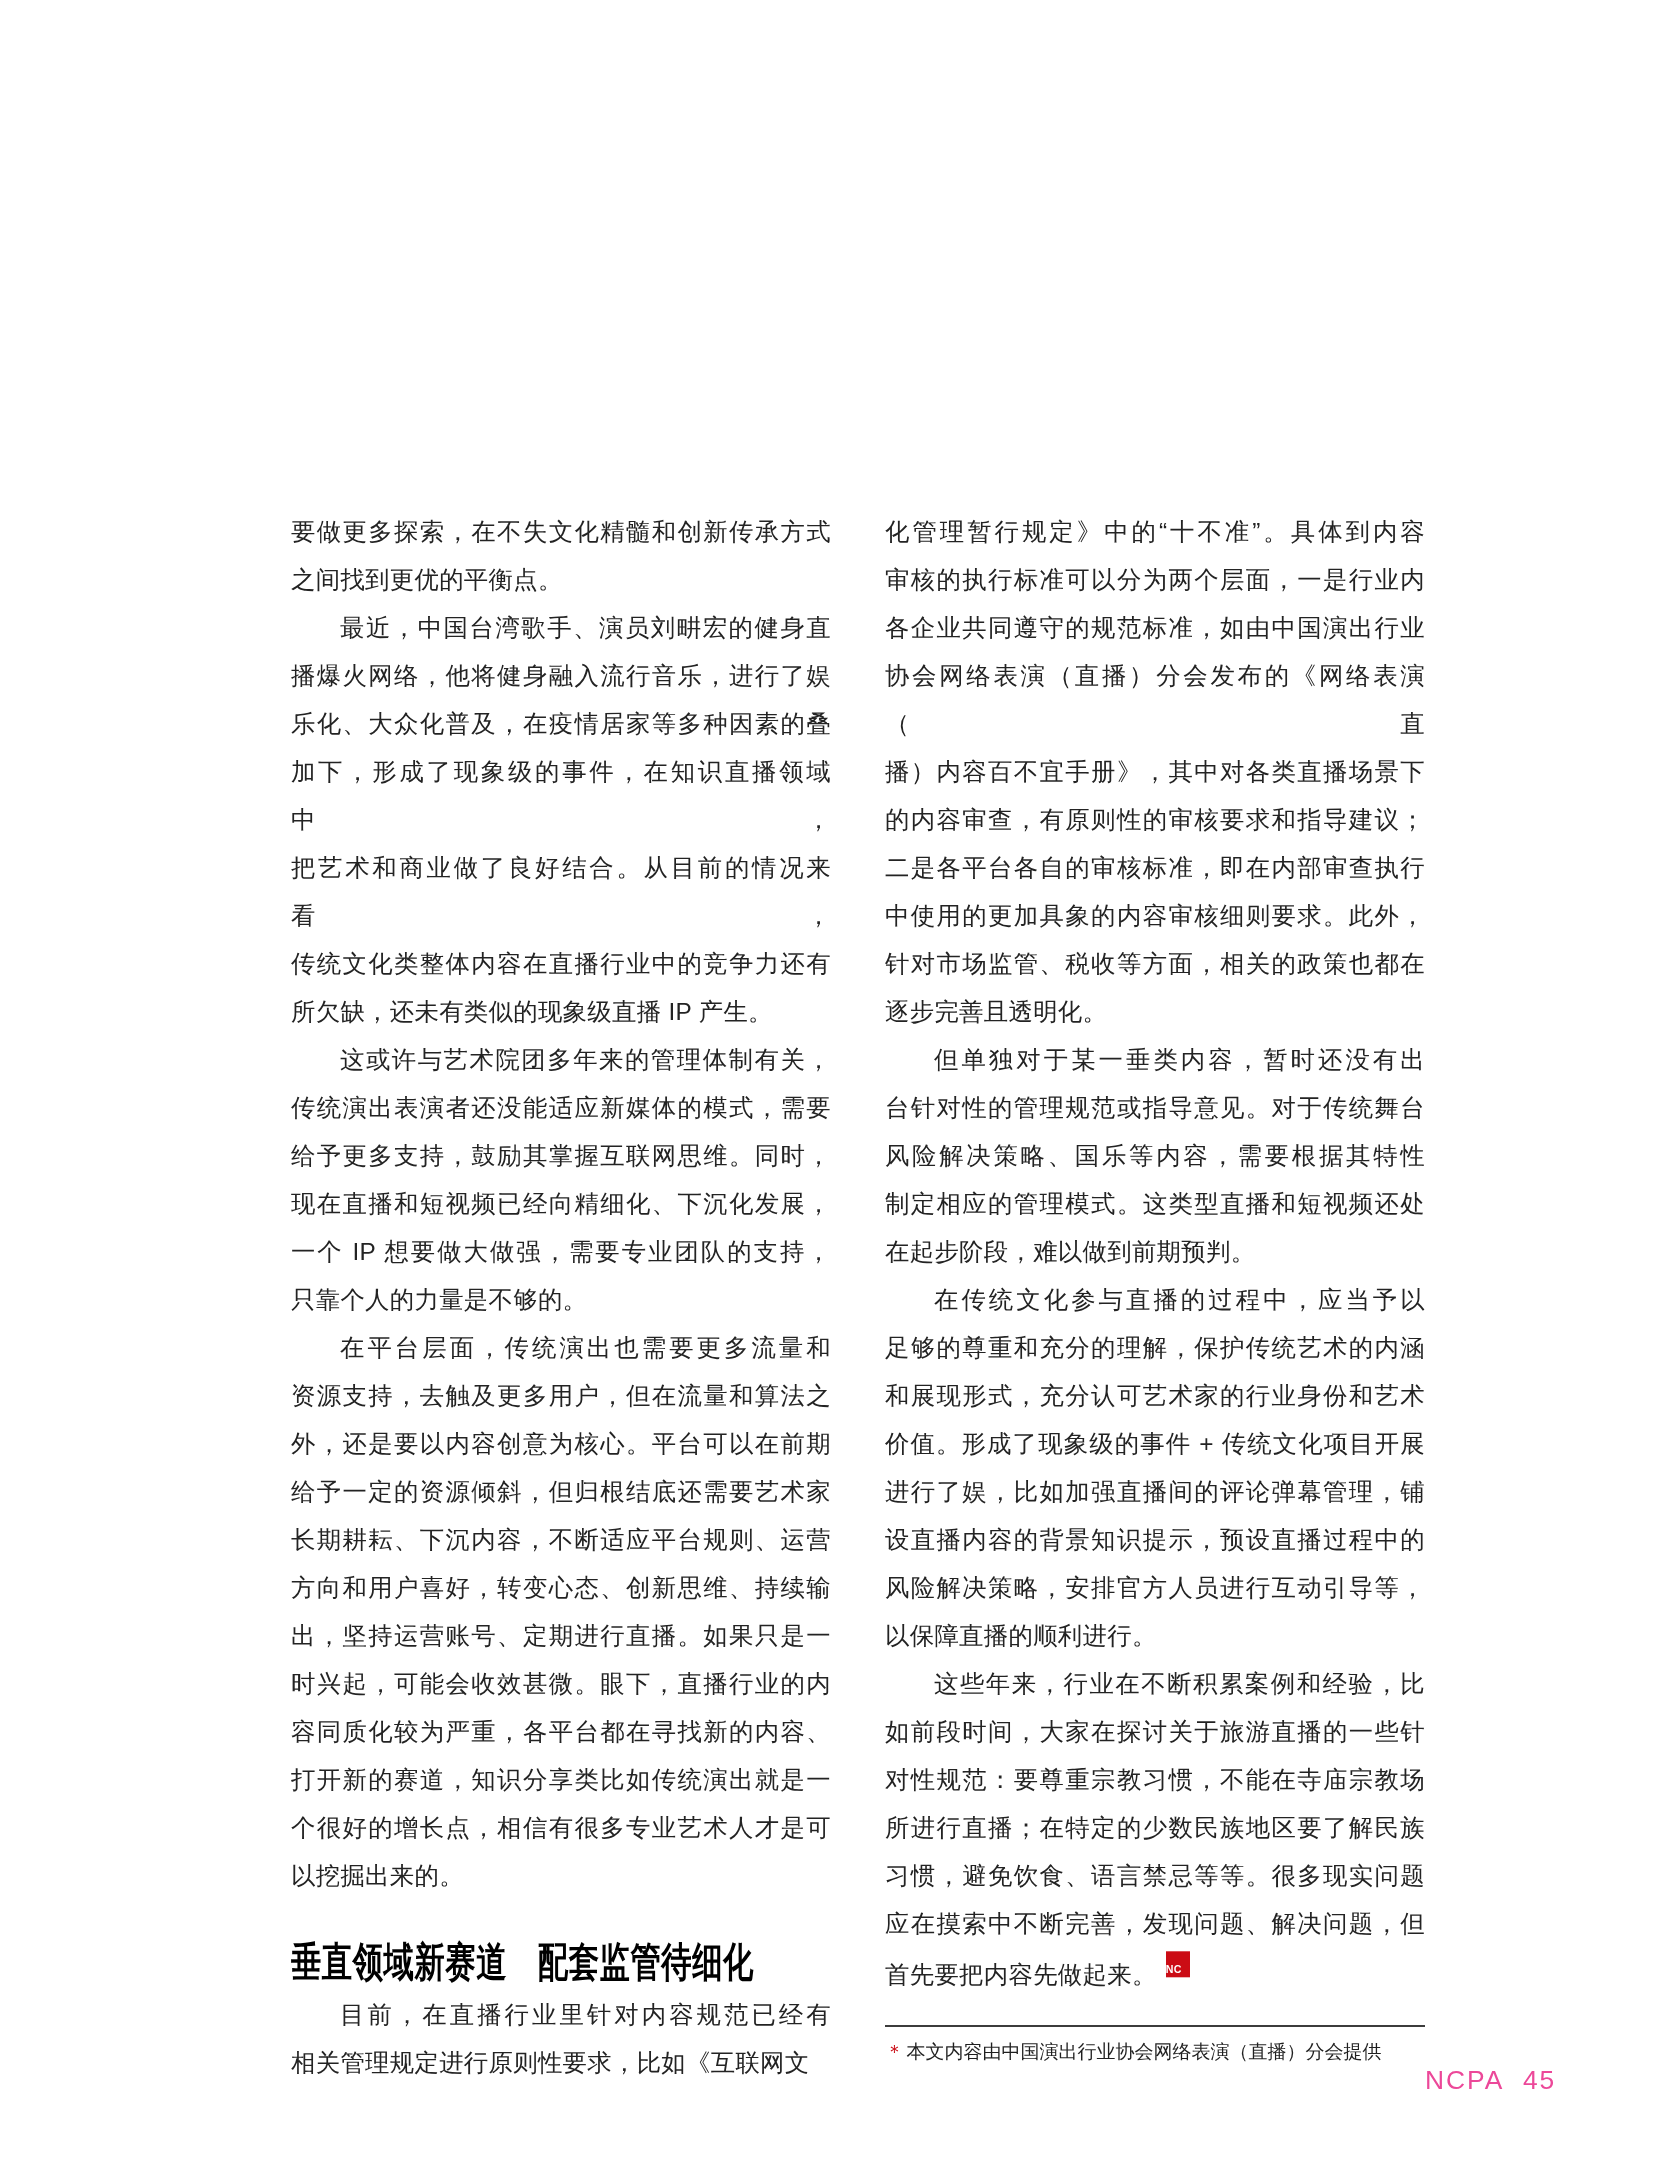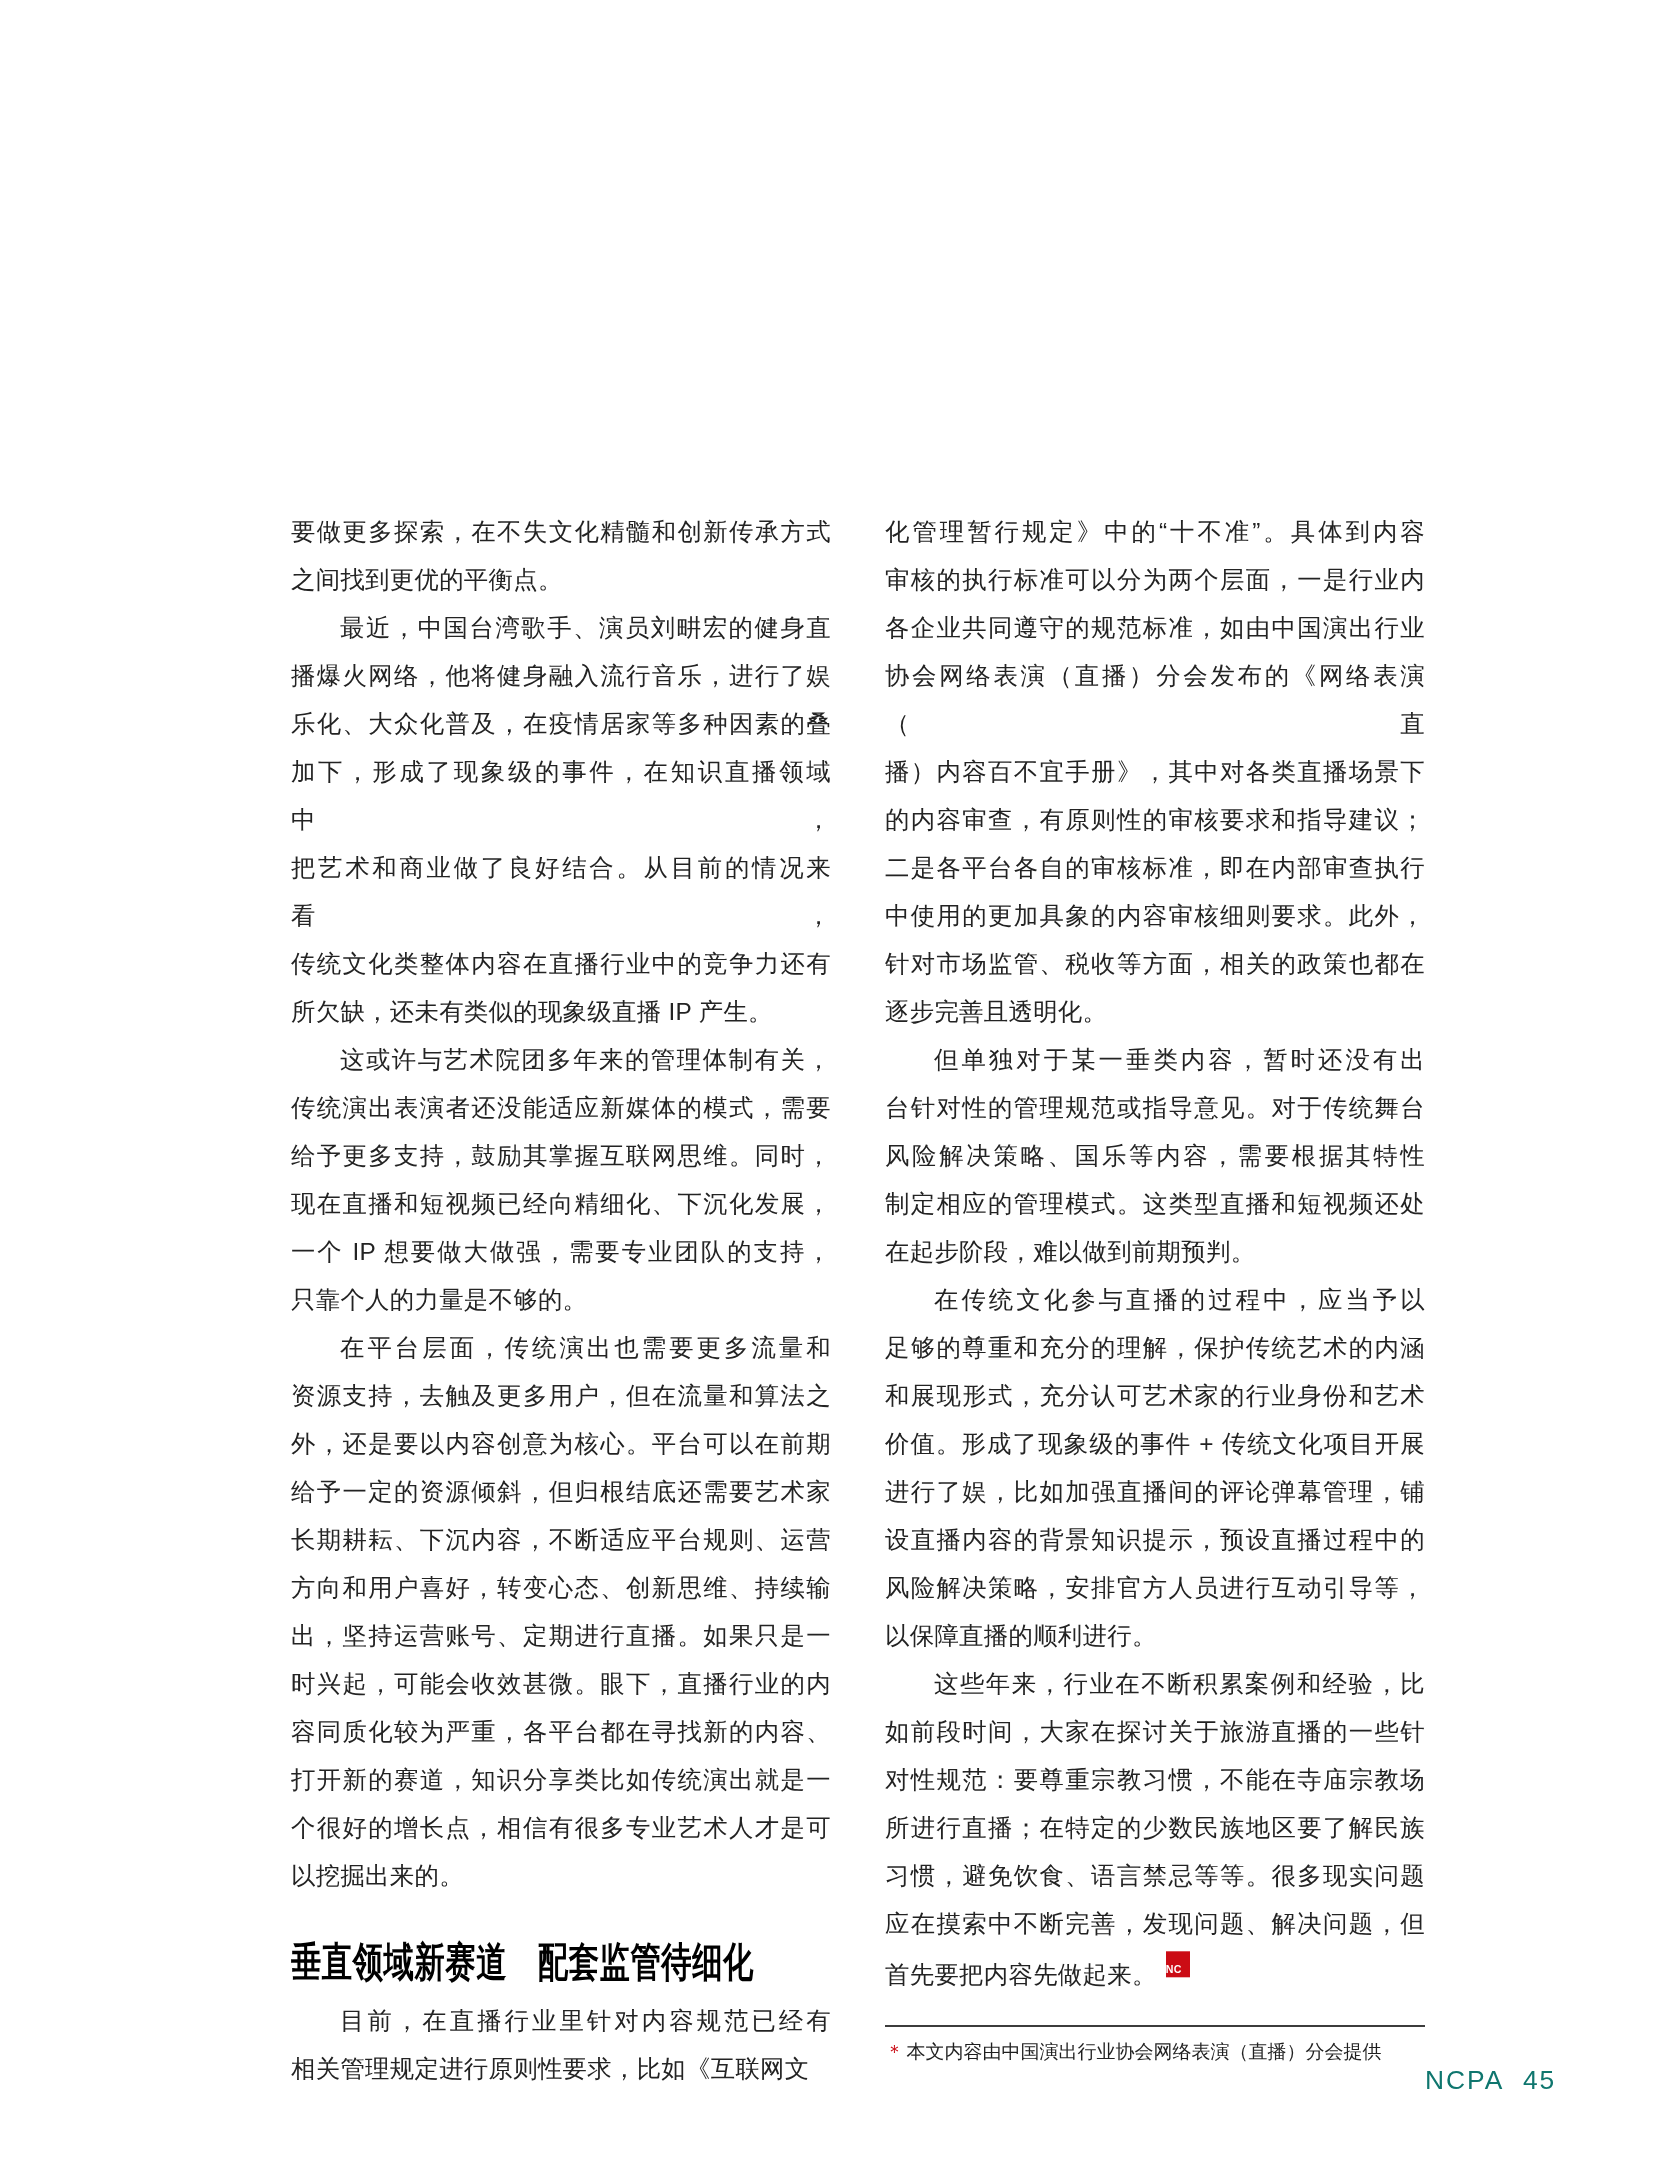--- a/index.html
+++ b/index.html
@@ -32,21 +32,21 @@
     text-justify: inter-character;
     letter-spacing: 0.3px;
   }
   .line.para-start { text-indent: 49px; }
   .line.para-end   { text-align-last: left; }
 
   .section-heading {
     height: 50px;
     line-height: 50px;
     margin-top: 37px;
-    margin-bottom: 10px;
+    margin-bottom: 4px;
     white-space: nowrap;
   }
   .section-heading-text {
     display: inline-block;
     font-size: 41px;
     font-weight: bold;
     color: #000000;
     transform: scaleX(0.74);
     transform-origin: 0 50%;
     letter-spacing: 0.7px;
@@ -88,21 +88,21 @@
     color: #cb0c15;
     margin-right: 2.6px;
   }
 
   .page-footer {
     position: absolute;
     top: 2065px;
     left: 1425px;
     font-size: 26.4px;
     font-weight: 500;
-    color: #0f766e;
+    color: #ec4899;
     letter-spacing: 2px;
     white-space: nowrap;
   }
   .page-footer .footer-num { margin-left: 18.5px; }
 </style>
 </head>
 <body>
 
 <div class="page">
 

